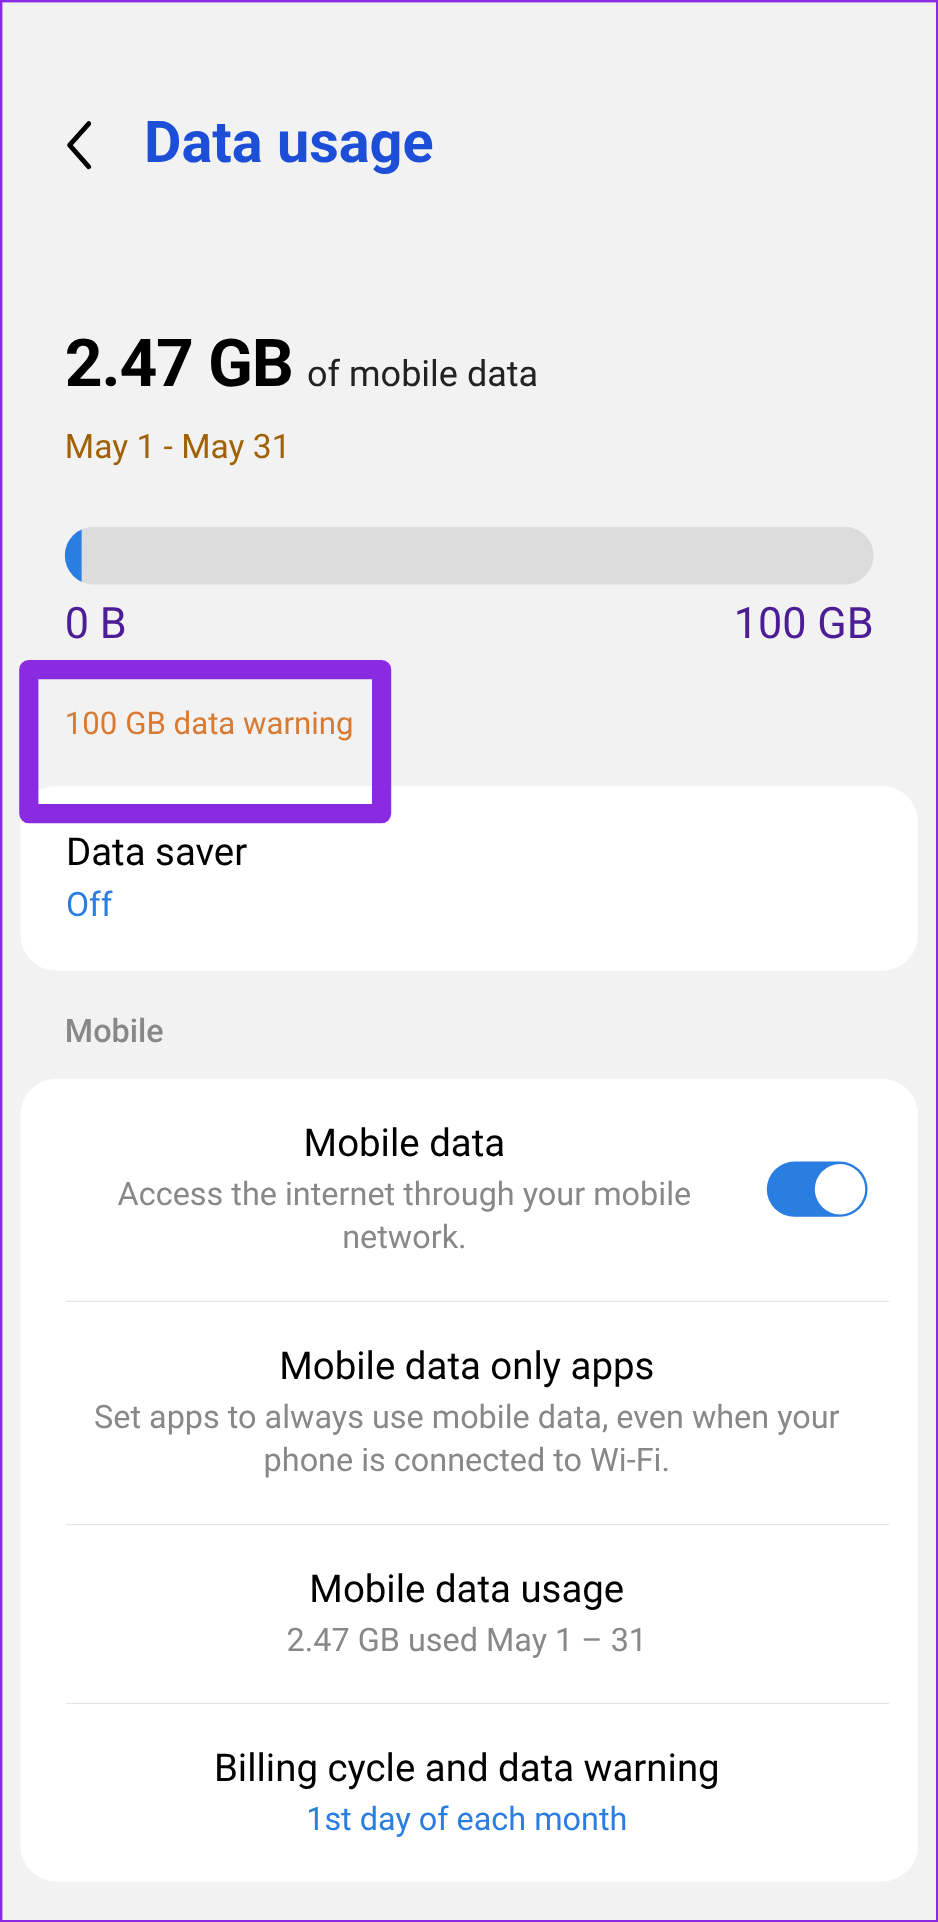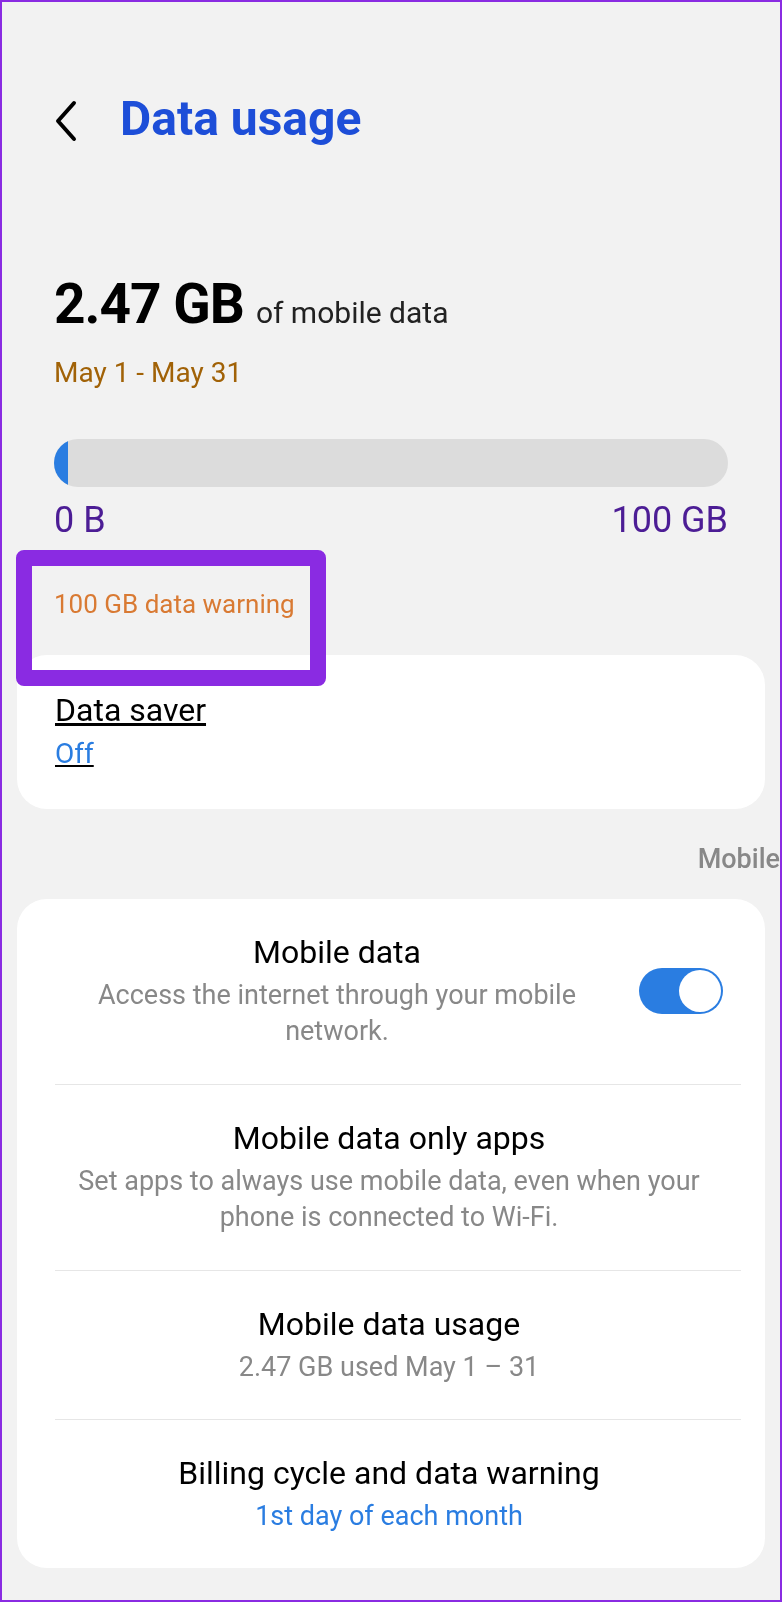--- a/index.html
+++ b/index.html
@@ -94,40 +94,38 @@
       font-size: 27px;
       color: #888;
       margin-top: 6px;
       line-height: 1.35;
     }
     .row-sub.link {
       color: #2a7de1;
     }
     .data-saver-row {
       padding: 36px 38px 36px 38px;
-      text-decoration: underline;
     }
     .data-saver-row .row-title { font-size: 32px; }
     .data-saver-row .row-sub { font-size: 28px; color: #2a7de1; margin-top:6px;}
     .highlight-box {
       position: absolute;
       left: 14px;
       top: 548px;
       width: 310px;
       height: 136px;
       border: 16px solid #8a2be2;
       border-radius: 8px;
       pointer-events: none;
     }
     .section-label {
       font-size: 27px;
       color: #888;
       font-weight: 500;
       margin: 34px 0 0 52px;
-      text-align: right;
     }
     .divider {
       height: 1px;
       background: #e6e6e6;
       margin: 0 24px 0 38px;
     }
     .row-flex {
       display: flex;
       align-items: center;
       justify-content: space-between;

